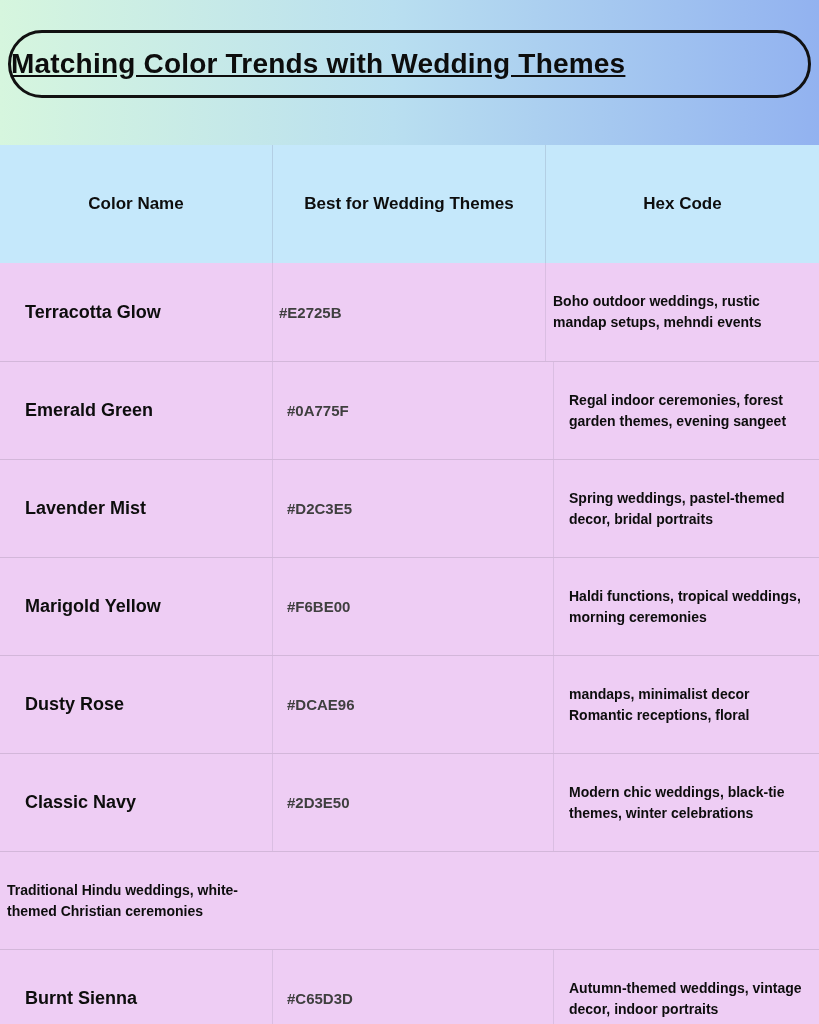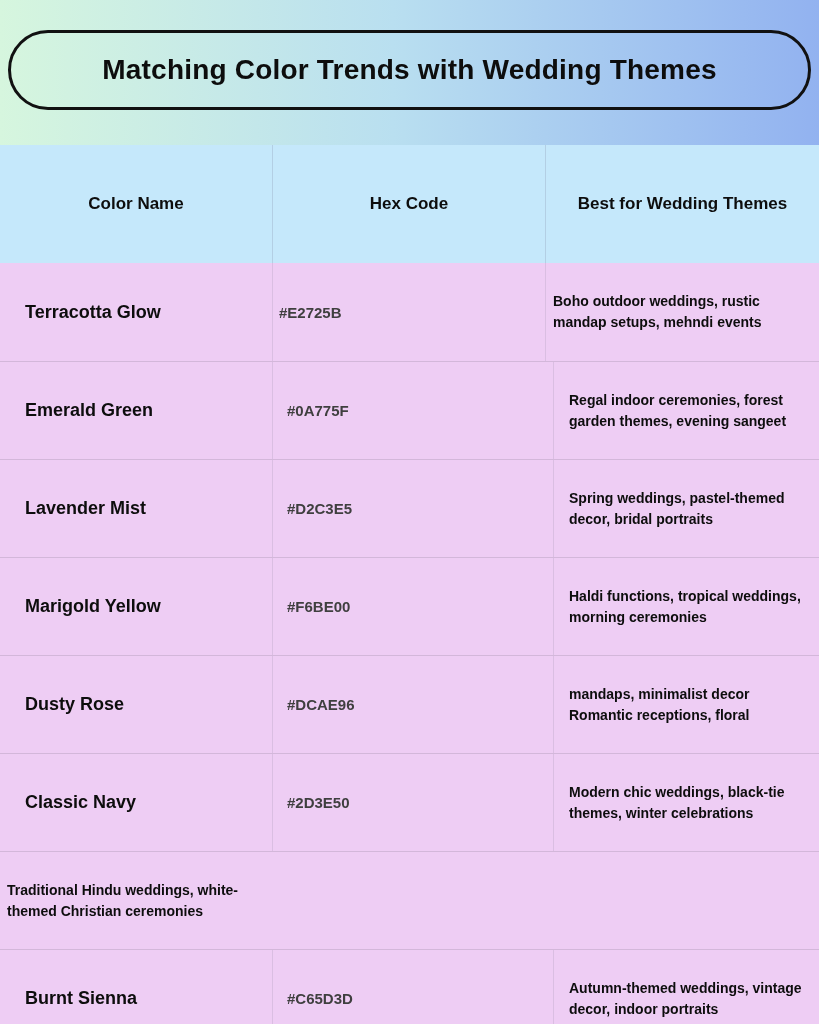--- a/index.html
+++ b/index.html
@@ -22,27 +22,27 @@
     position: relative;
     width: 100%;
     height: 145px;
     background: linear-gradient(90deg, var(--banner-left, #d6f6de) 0%, #b9dff0 48%, var(--banner-right, #92b2f0) 100%);
   }
   .title-pill {
     position: absolute;
     left: 8px;
     right: 8px;
     top: 30px;
-    height: 80px;
+    height: 68px;
     border: 3px solid #111;
     border-radius: 40px;
     box-sizing: border-box;
     display: flex;
     align-items: center;
-    justify-content: center;
+    text-decoration: underline;
   }
   .title-pill h1 {
     margin: 0;
     font-size: 28px;
     font-weight: bold;
     letter-spacing: 0.2px;
     white-space: nowrap;
   }
 
   
@@ -103,22 +103,22 @@
 
 <div class="page">
   <header class="banner">
     <div class="title-pill">
       <h1>Matching Color Trends with Wedding Themes</h1>
     </div>
   </header>
 
   <div class="thead">
     <div class="th">Color Name</div>
+    <div class="th">Best for Wedding Themes</div>
     <div class="th">Hex Code</div>
-    <div class="th">Best for Wedding Themes</div>
   </div>
 
   <div class="tbody" id="tbody">
       <div class="tr">
         <div class="td name">Terracotta Glow</div>
         <div class="td hex">#E2725B</div>
         <div class="td themes">
           <div>Boho outdoor weddings, rustic</div>
           <div>mandap setups, mehndi events</div>
         </div>

